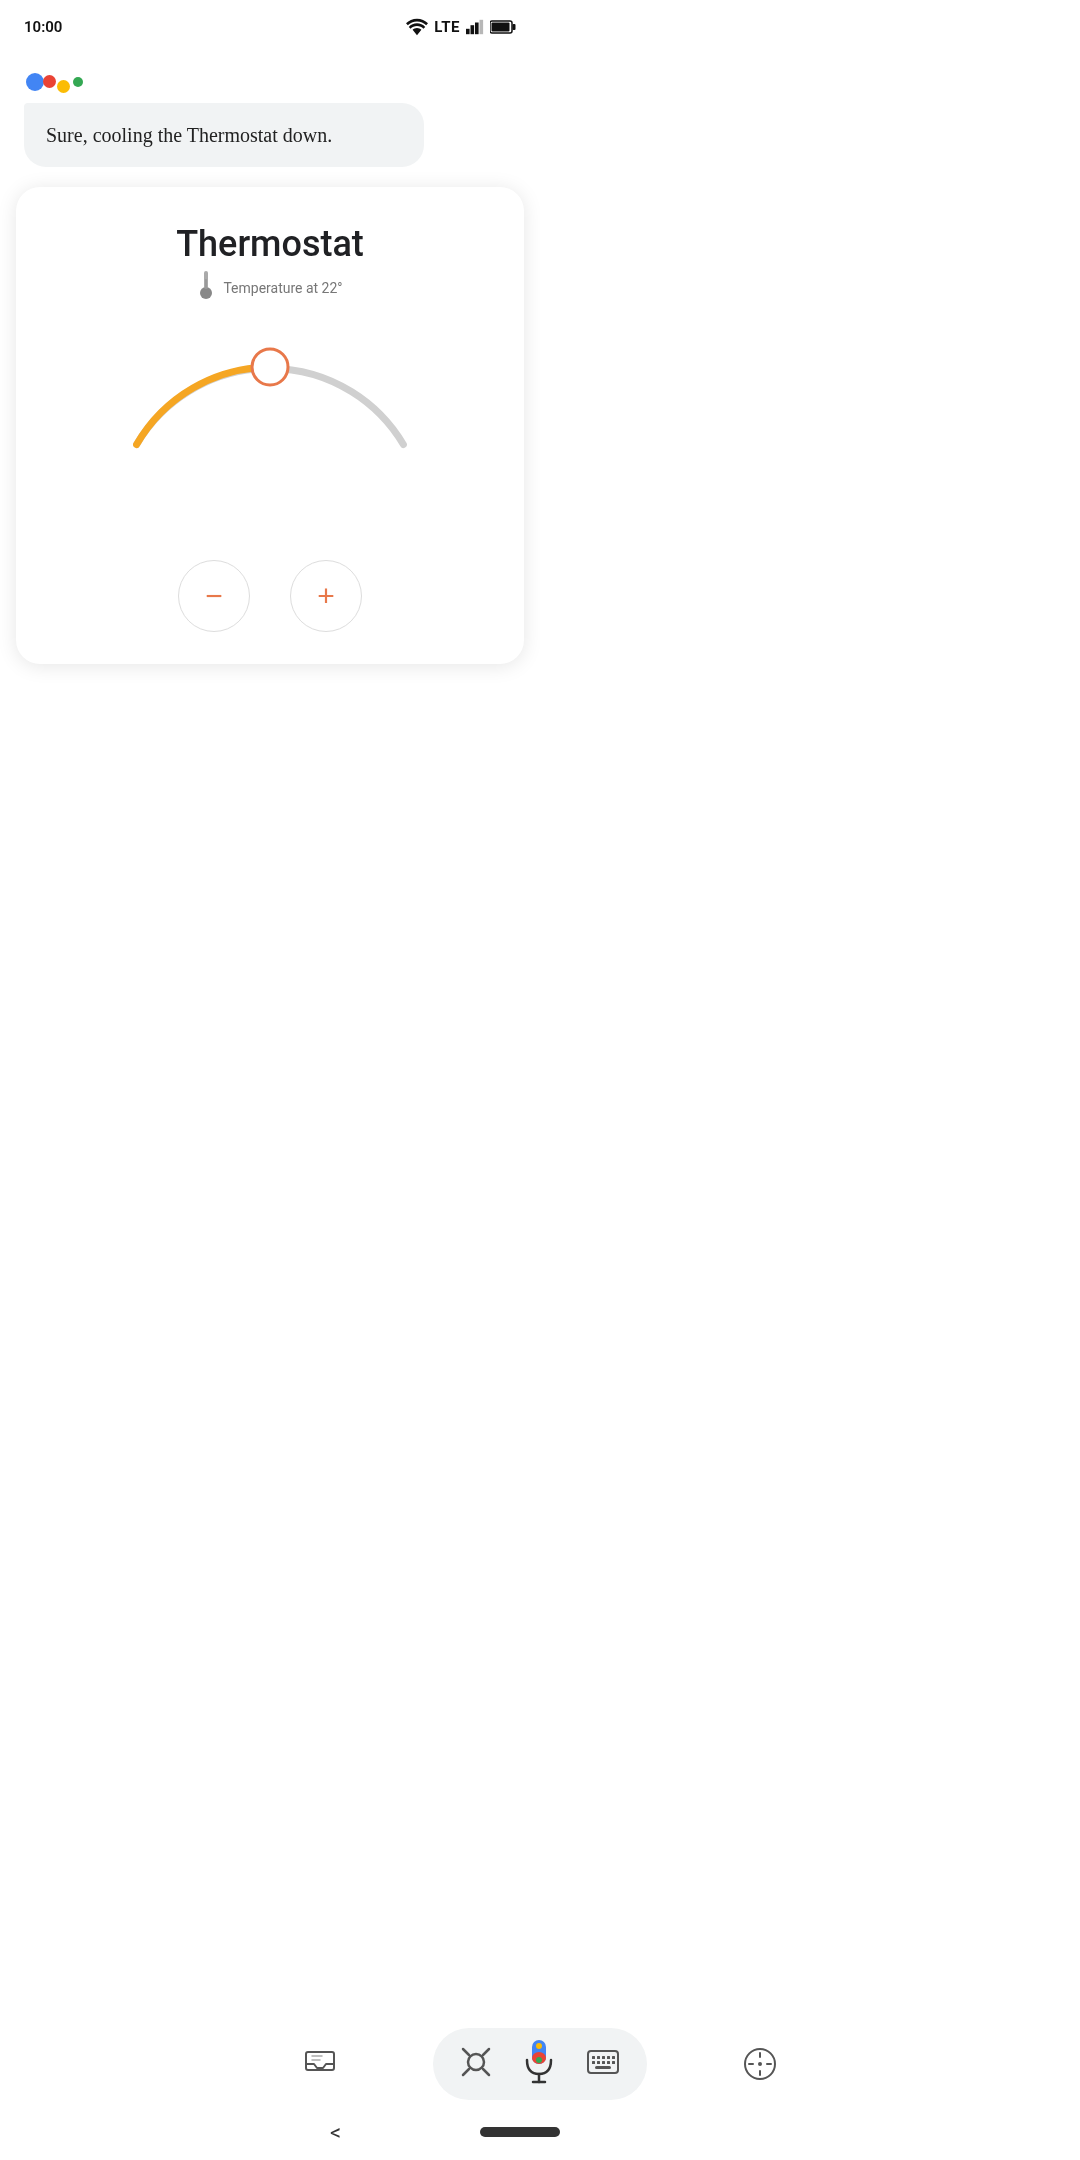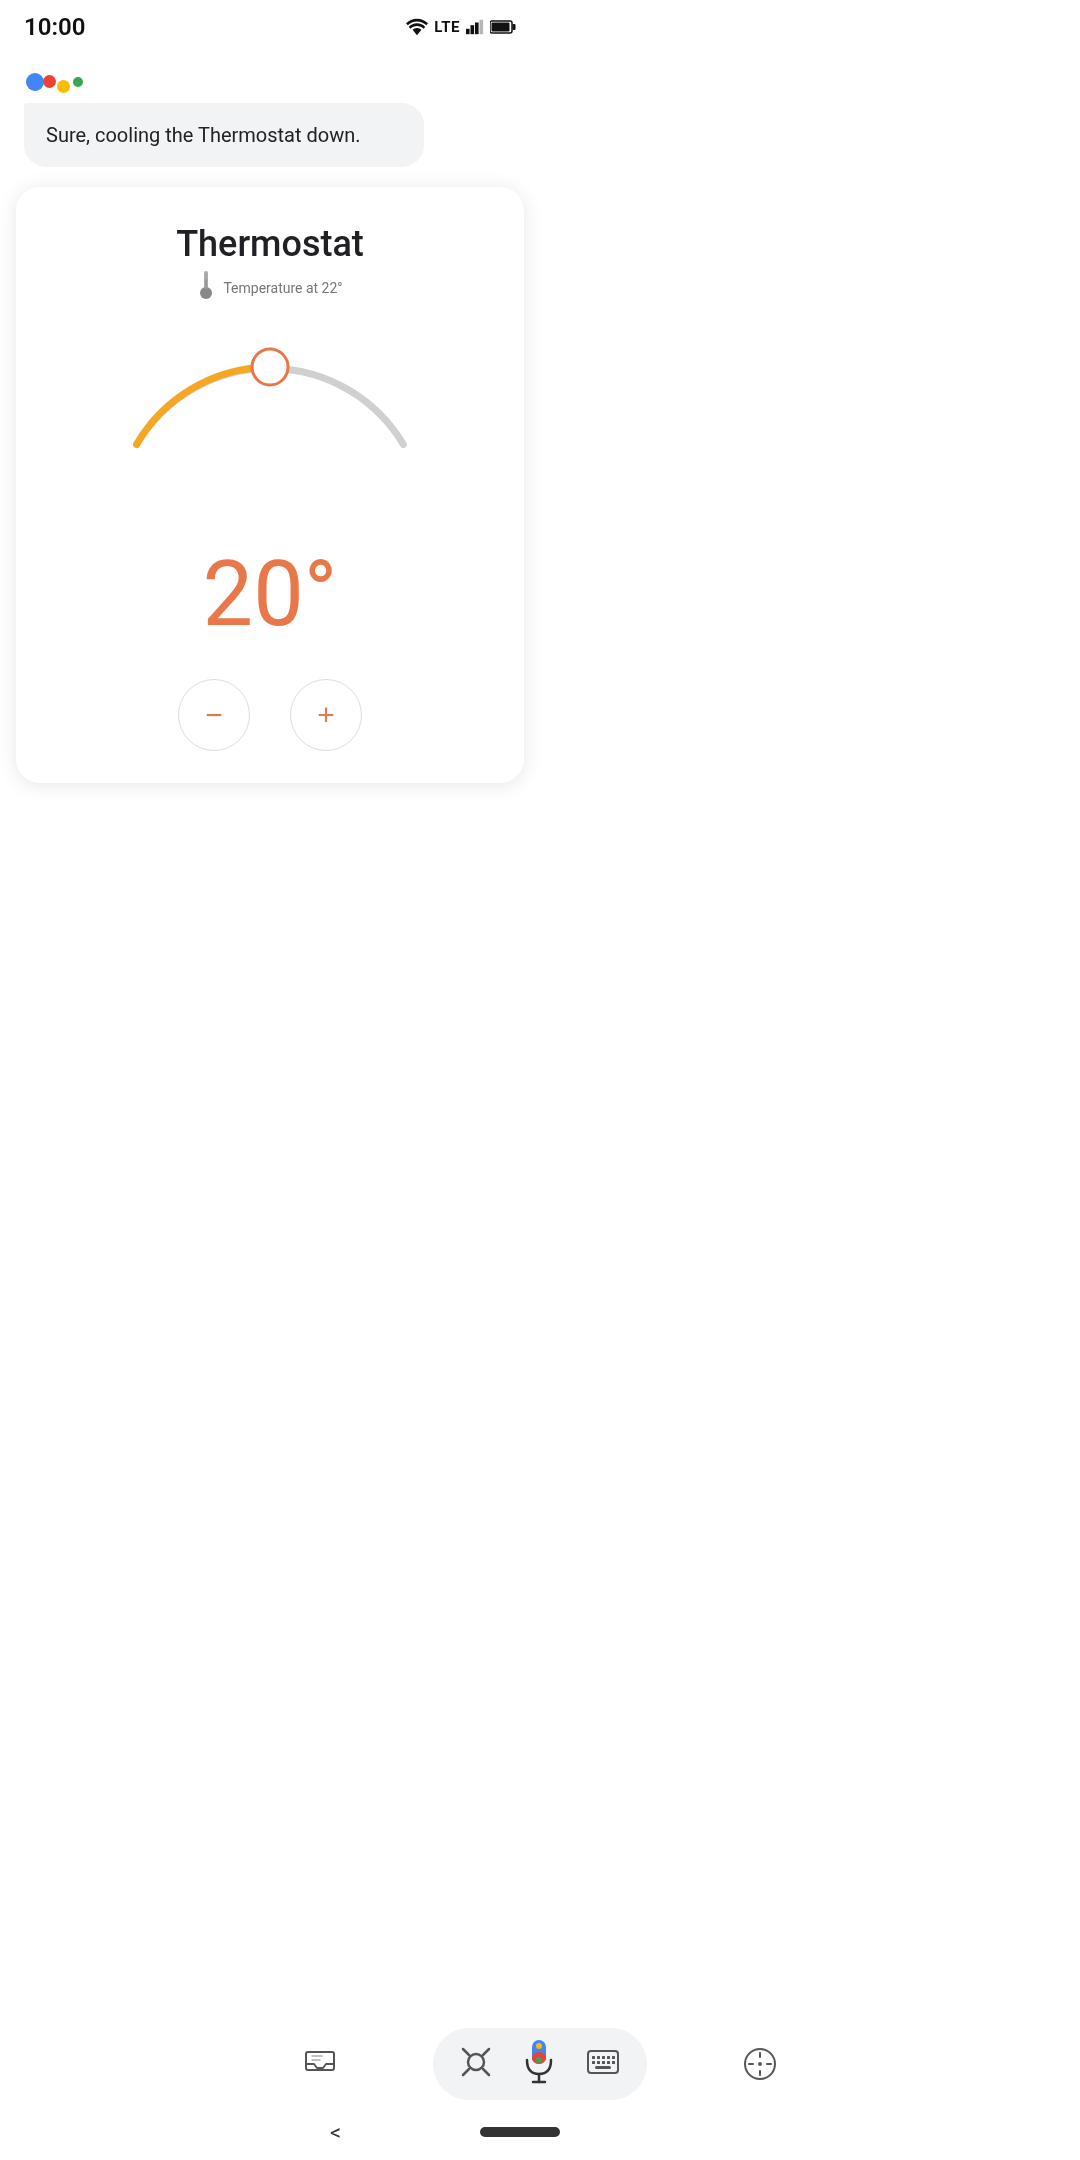--- a/index.html
+++ b/index.html
@@ -15,21 +15,21 @@
 
     
     .status-bar {
       display: flex;
       justify-content: space-between;
       align-items: center;
       padding: 14px 24px 10px 24px;
       height: 50px;
     }
     .status-time {
-      font-size: 24px;
+      font-size: 15px;
       font-weight: 600;
       color: #111;
     }
     .status-icons {
       display: flex;
       align-items: center;
       gap: 6px;
     }
     .status-icons svg {
       fill: #111;
@@ -69,20 +69,21 @@
       justify-content: center;
       flex-shrink: 0;
       margin-top: 4px;
     }
 
     
     .assistant-row {
       display: flex;
       flex-direction: column;
       gap: 10px;
+      font-family: Liberation Serif, serif;
     }
     .assistant-logo {
       display: flex;
       align-items: center;
       gap: 0;
       margin-left: 2px;
     }
     .google-dots {
       display: flex;
       gap: 3px;
@@ -299,21 +300,20 @@
     <svg class="dial-svg" viewBox="0 0 340 220">
 
       <path d="M 36.6 122.5 A 155 155 0 0 1 303.4 122.5" fill="none" stroke="#d0d0d0" stroke-width="7" stroke-linecap="round"></path>
 
       <path d="M 36.6 122.5 A 155 155 0 0 1 170 45" fill="none" stroke="#F5A623" stroke-width="7" stroke-linecap="round"></path>
 
       <circle cx="170" cy="45" r="18" fill="white" stroke="#E8784A" stroke-width="3"></circle>
     </svg>
   </div>
 
-  <div class="temp-display">20°</div>
 
   <div class="control-buttons">
     <button class="ctrl-btn">
       <span>−</span>
     </button>
     <button class="ctrl-btn">
       <span>+</span>
     </button>
   </div>
 </div>

